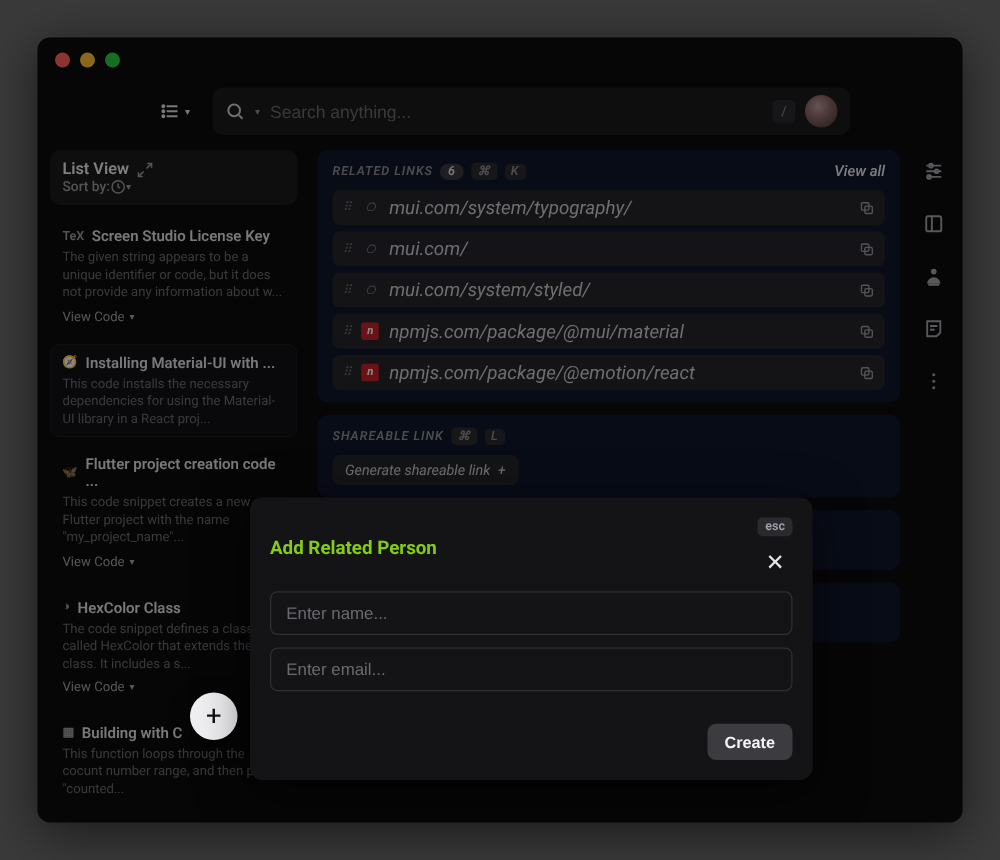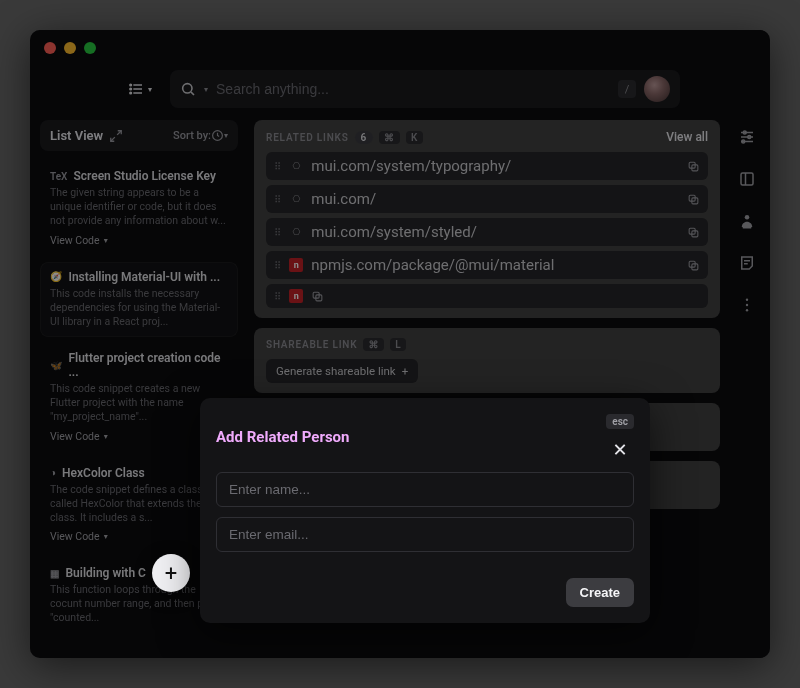--- a/index.html
+++ b/index.html
@@ -63,39 +63,39 @@
   width: 26px; height: 26px; border-radius: 50%;
   background: radial-gradient(circle at 40% 35%, #b99 0%, #866 40%, #433 100%);
 }
 .content { display: flex; height: calc(100% - 78px); }
 .sidebar {
   width: 218px; padding: 0 10px 10px 10px;
   display: flex; flex-direction: column; gap: 10px;
 }
 .sidebar-head-card {
   background: #1a1a1d; border-radius: 8px; padding: 8px 10px;
-  display: flex; align-items: center; justify-content: space-between;
-  color: #e5e5ea; font-size: 13px; font-weight: 600;
+  display: flex; align-items: flex-start; justify-content: space-between;
+  color: #e5e5ea; font-size: 13px; font-weight: 600; flex-direction: column;
 }
 .expand-icon { width: 14px; height: 14px; color: #9a9aa0; }
 .sortby { display: flex; align-items: center; gap: 0; color: #9a9aa0; font-size: 11px; font-weight: 500; }
 .card-list { display: flex; flex-direction: column; gap: 6px; overflow: hidden; }
 .card {
   padding: 8px 10px; border-radius: 8px;
   color: #dcdce0;
 }
 .card.selected { background: rgba(255,255,255,0.03); box-shadow: inset 0 0 0 1px rgba(255,255,255,0.04); }
 .card-title { font-size: 12px; font-weight: 600; display: flex; align-items: center; gap: 6px; }
 .card-title .type-icon { font-size: 10px; color: #9a9aa0; }
 .card-desc { font-size: 10.5px; color: #6a6a70; margin-top: 3px; line-height: 1.35; }
 .view-code { font-size: 10.5px; color: #a0a0a6; margin-top: 5px; display: inline-flex; align-items: center; gap: 4px; }
 .main { flex: 1; padding: 0 6px 10px 6px; display: flex; gap: 10px; overflow: hidden; }
 .main-col { flex: 1; display: flex; flex-direction: column; gap: 10px; }
 .panel {
-  background: #404040; border-radius: 8px; padding: 10px 12px;
+  background: #0f172a; border-radius: 8px; padding: 10px 12px; font-style: italic;
 }
 .panel-head {
   display: flex; align-items: center; justify-content: space-between;
   margin-bottom: 8px;
 }
 .panel-title {
   font-size: 10px; letter-spacing: 0.8px; color: #8a8a90;
   text-transform: uppercase; font-weight: 600;
   display: flex; align-items: center; gap: 6px;
 }
@@ -142,21 +142,21 @@
   font-size: 22px; font-weight: 400;
   z-index: 20; box-shadow: 0 4px 16px rgba(0,0,0,0.5);
 }
 .modal {
   position: absolute; left: 170px; top: 368px;
   width: 450px; background: #141416;
   border-radius: 10px; padding: 16px;
   z-index: 30; box-shadow: 0 10px 40px rgba(0,0,0,0.6);
 }
 .modal-head { display: flex; align-items: center; justify-content: space-between; margin-bottom: 12px; }
-.modal-title { font-size: 15px; font-weight: 700; color: #f0abfc; }
+.modal-title { font-size: 15px; font-weight: 700; color: #84cc16; }
 .modal-head-right { display: flex; align-items: center; gap: 10px; flex-direction: column; }
 .esc-key {
   background: #2a2a2e; color: #a0a0a6; border-radius: 4px;
   padding: 2px 6px; font-size: 10px; font-weight: 600;
 }
 .close-x { color: #e5e5ea; font-size: 18px; cursor: pointer; }
 .modal-input {
   width: 100%; background: transparent;
   border: 1px solid #2f2f34; border-radius: 6px;
   padding: 9px 12px; color: #f0abfc; font-size: 13.5px;
@@ -323,20 +323,21 @@
             <span class="link-fav npm">n</span>
             <span class="link-url">npmjs.com/package/@mui/material</span>
             <svg class="copy-icon" width="13" height="13" viewBox="0 0 24 24" fill="none" stroke="currentColor" stroke-width="2">
                 <rect x="9" y="9" width="11" height="11" rx="2"></rect>
                 <rect x="4" y="4" width="11" height="11" rx="2"></rect>
               </svg>
           </div>
           <div class="link-row">
             <span class="link-grip">⠿</span>
             <span class="link-fav npm">n</span>
+            <span class="link-url">npmjs.com/package/@emotion/react</span>
             <svg class="copy-icon" width="13" height="13" viewBox="0 0 24 24" fill="none" stroke="currentColor" stroke-width="2">
                 <rect x="9" y="9" width="11" height="11" rx="2"></rect>
                 <rect x="4" y="4" width="11" height="11" rx="2"></rect>
               </svg>
           </div>
         </div>
 
         <div class="panel">
           <div class="panel-head">
             <div class="panel-title">

